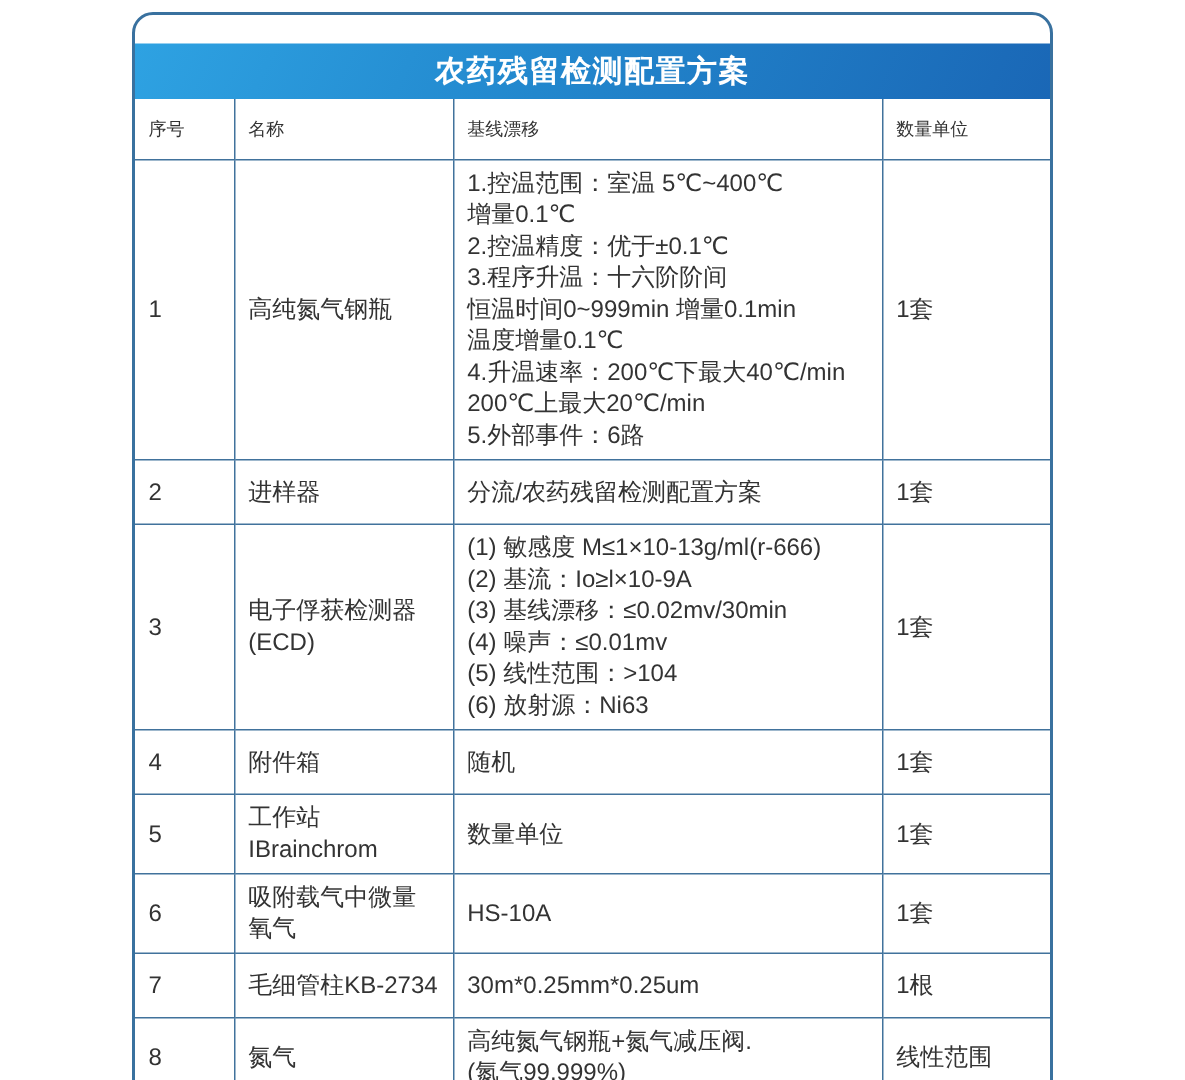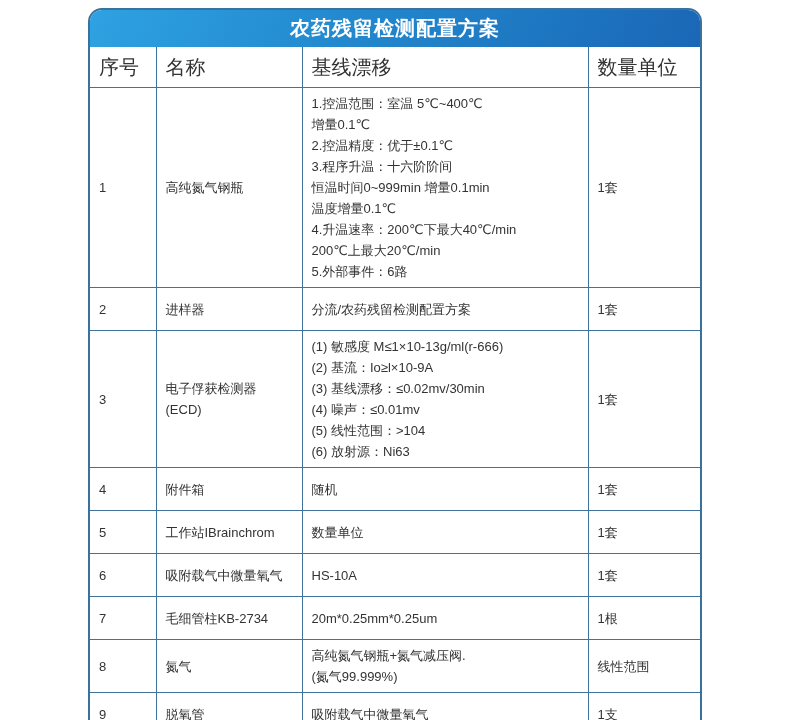--- a/index.html
+++ b/index.html
@@ -21,54 +21,55 @@
     overflow: hidden;
     background: #ffffff;
     box-sizing: border-box;
   }
   .title-bar {
     height: 37px;
     background: linear-gradient(115deg, #2ea2e2 0%, #2287cd 45%, #1a67b6 100%);
     display: flex;
     align-items: center;
     justify-content: center;
+    margin-top: 19px;
   }
   .title-bar .title-text {
     color: #ffffff;
     font-size: 20px;
     font-weight: bold;
     letter-spacing: 1px;
   }
   table.spec-table {
     border-collapse: collapse;
     width: 610px;
     table-layout: fixed;
   }
   table.spec-table col.c-no   { width: 66px; }
   table.spec-table col.c-name { width: 146px; }
   table.spec-table col.c-spec { width: 286px; }
   table.spec-table col.c-qty  { width: 112px; }
   table.spec-table th,
   table.spec-table td {
     border: 1.5px solid #41729c;
-    font-size: 13px;
+    font-size: 16px;
     line-height: 21px;
     padding: 5px 9px;
     vertical-align: middle;
     font-weight: normal;
     text-align: left;
     overflow: hidden;
   }
   
   table.spec-table tr > *:first-child { border-left: none; }
   table.spec-table tr > *:last-child  { border-right: none; }
   table.spec-table tr:first-child > * { border-top: none; }
   table.spec-table tr:last-child > *  { border-bottom: none; }
   table.spec-table th {
-    font-size: 20px;
+    font-size: 12px;
     height: 30px;
     margin-left: 35px;
   }
   td.no-cell {
     text-align: center;
   }
   td.spec-cell {
     white-space: pre-line;
     padding-left: 8px;
   }
@@ -147,21 +148,21 @@
   <tr>
     <td class="no-cell">6</td>
     <td class="name-cell">吸附载气中微量氧气</td>
     <td class="spec-cell">HS-10A</td>
     <td class="qty-cell">1套</td>
   </tr>
 
   <tr>
     <td class="no-cell">7</td>
     <td class="name-cell">毛细管柱KB-2734</td>
-    <td class="spec-cell">20m*0.25mm*0.25um</td>
+    <td class="spec-cell">30m*0.25mm*0.25um</td>
     <td class="qty-cell">1根</td>
   </tr>
 
   <tr>
     <td class="no-cell">8</td>
     <td class="name-cell">氮气</td>
     <td class="spec-cell">高纯氮气钢瓶+氮气减压阀.
 (氮气99.999%)</td>
     <td class="qty-cell">线性范围</td>
   </tr>

